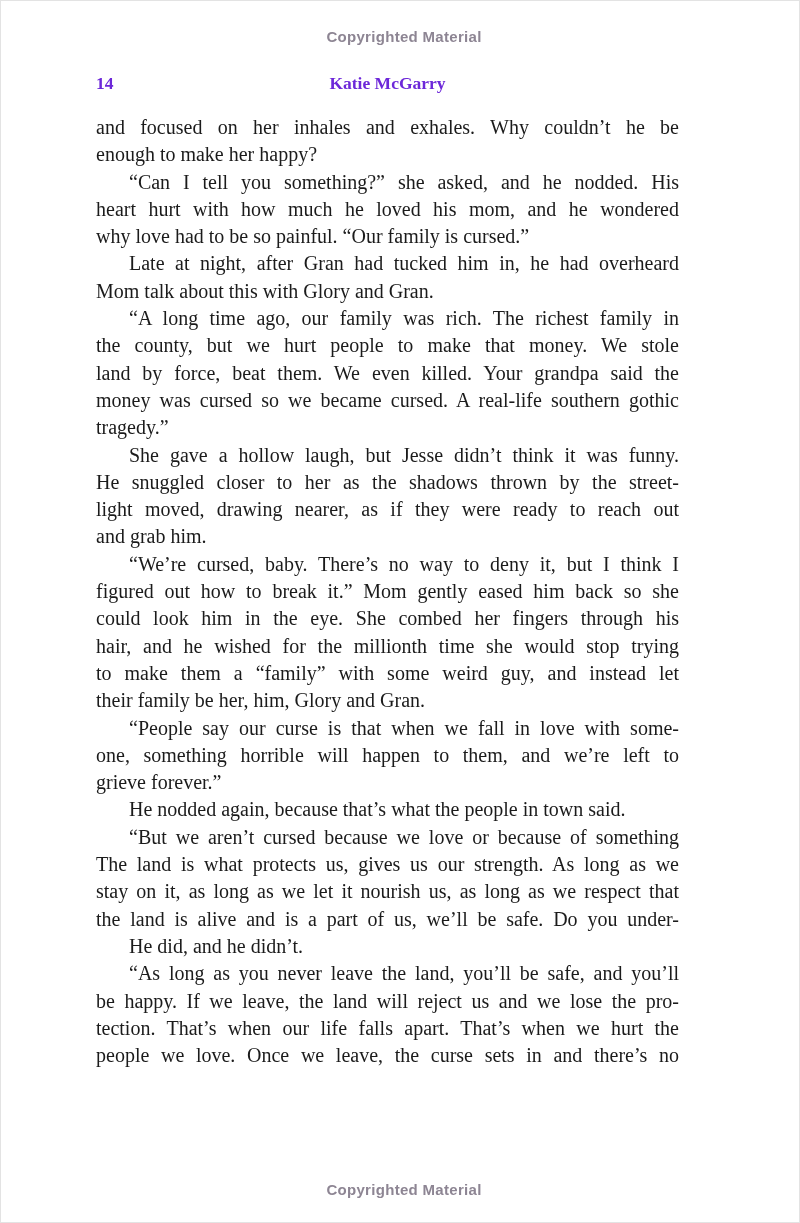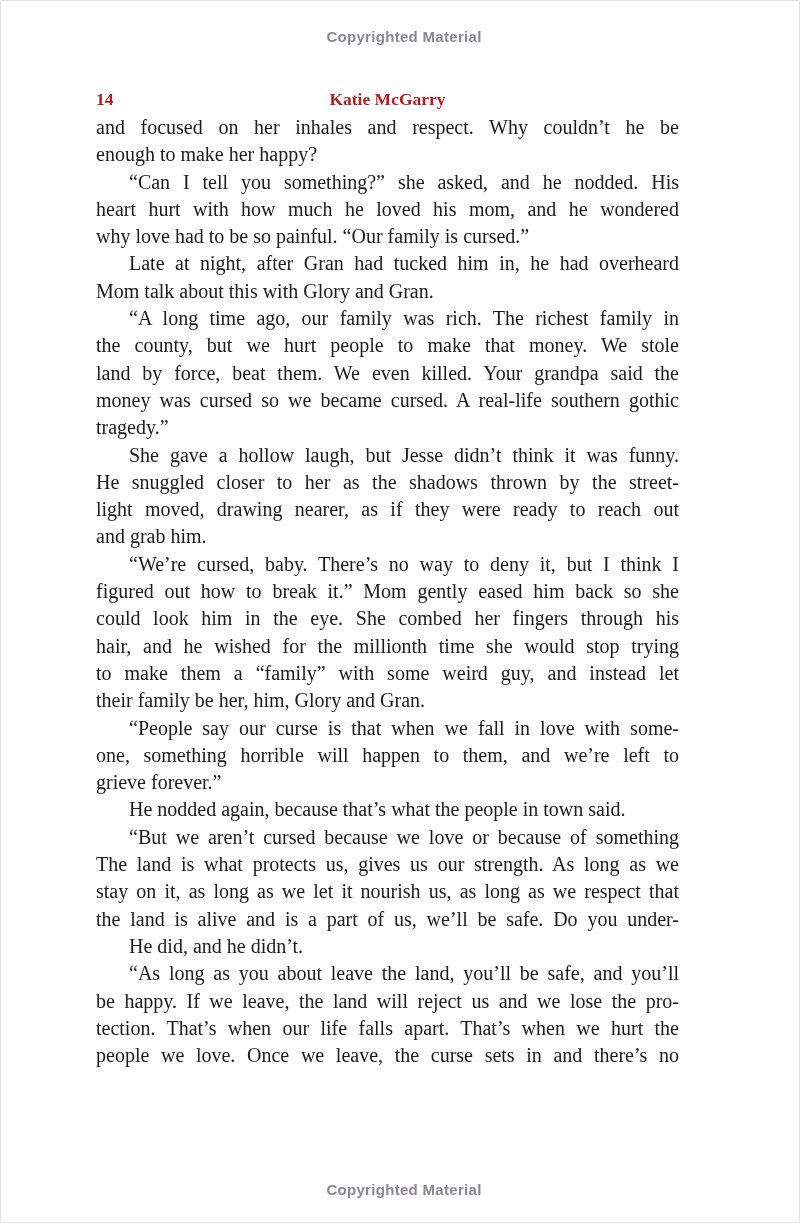--- a/index.html
+++ b/index.html
@@ -24,28 +24,28 @@
     font-family: "Liberation Sans", sans-serif;
     font-weight: 700;
     font-size: 15px;
     letter-spacing: 0.3px;
     color: #8d8593;
   }
   .copyright.top { top: 27px; }
   .copyright.bottom { top: 1180px; }
   .running-head {
     position: absolute;
-    top: 88px;
+    top: 72px;
     left: 95px;
     width: 583px;
     height: 22px;
     font-family: "Liberation Serif", serif;
     font-weight: 700;
     font-size: 17.5px;
-    color: #b91c1c;
+    color: #6d28d9;
   }
   .running-head .pagenum {
     position: absolute;
     left: 0;
     top: 0;
   }
   .running-head .author {
     display: block;
     width: 100%;
     text-align: center;
@@ -79,21 +79,21 @@
 
   <div class="copyright top">Copyrighted Material</div>
 
   <div class="running-head">
     <span class="pagenum">14</span>
     <span class="author">Katie McGarry</span>
   </div>
 
   <div class="body-text">
       <div class="paragraph">
-        <div class="line">and focused on her inhales and respect. Why couldn’t he be</div>
+        <div class="line">and focused on her inhales and exhales. Why couldn’t he be</div>
         <div class="line last">enough to make her happy?</div>
       </div>
       <div class="paragraph">
         <div class="line indent">“Can I tell you something?” she asked, and he nodded. His</div>
         <div class="line">heart hurt with how much he loved his mom, and he wondered</div>
         <div class="line last">why love had to be so painful. “Our family is cursed.”</div>
       </div>
       <div class="paragraph">
         <div class="line indent">Late at night, after Gran had tucked him in, he had overheard</div>
         <div class="line last">Mom talk about this with Glory and Gran.</div>
@@ -130,21 +130,21 @@
       <div class="paragraph">
         <div class="line indent">“But we aren’t cursed because we love or because of something</div>
         <div class="line">The land is what protects us, gives us our strength. As long as we</div>
         <div class="line">stay on it, as long as we let it nourish us, as long as we respect that</div>
         <div class="line">the land is alive and is a part of us, we’ll be safe. Do you under-</div>
       </div>
       <div class="paragraph">
         <div class="line indent last">He did, and he didn’t.</div>
       </div>
       <div class="paragraph">
-        <div class="line indent">“As long as you about leave the land, you’ll be safe, and you’ll</div>
+        <div class="line indent">“As long as you never leave the land, you’ll be safe, and you’ll</div>
         <div class="line">be happy. If we leave, the land will reject us and we lose the pro-</div>
         <div class="line">tection. That’s when our life falls apart. That’s when we hurt the</div>
         <div class="line">people we love. Once we leave, the curse sets in and there’s no</div>
       </div>
     </div>
 
   <div class="copyright bottom">Copyrighted Material</div>
 
 </div>
 

